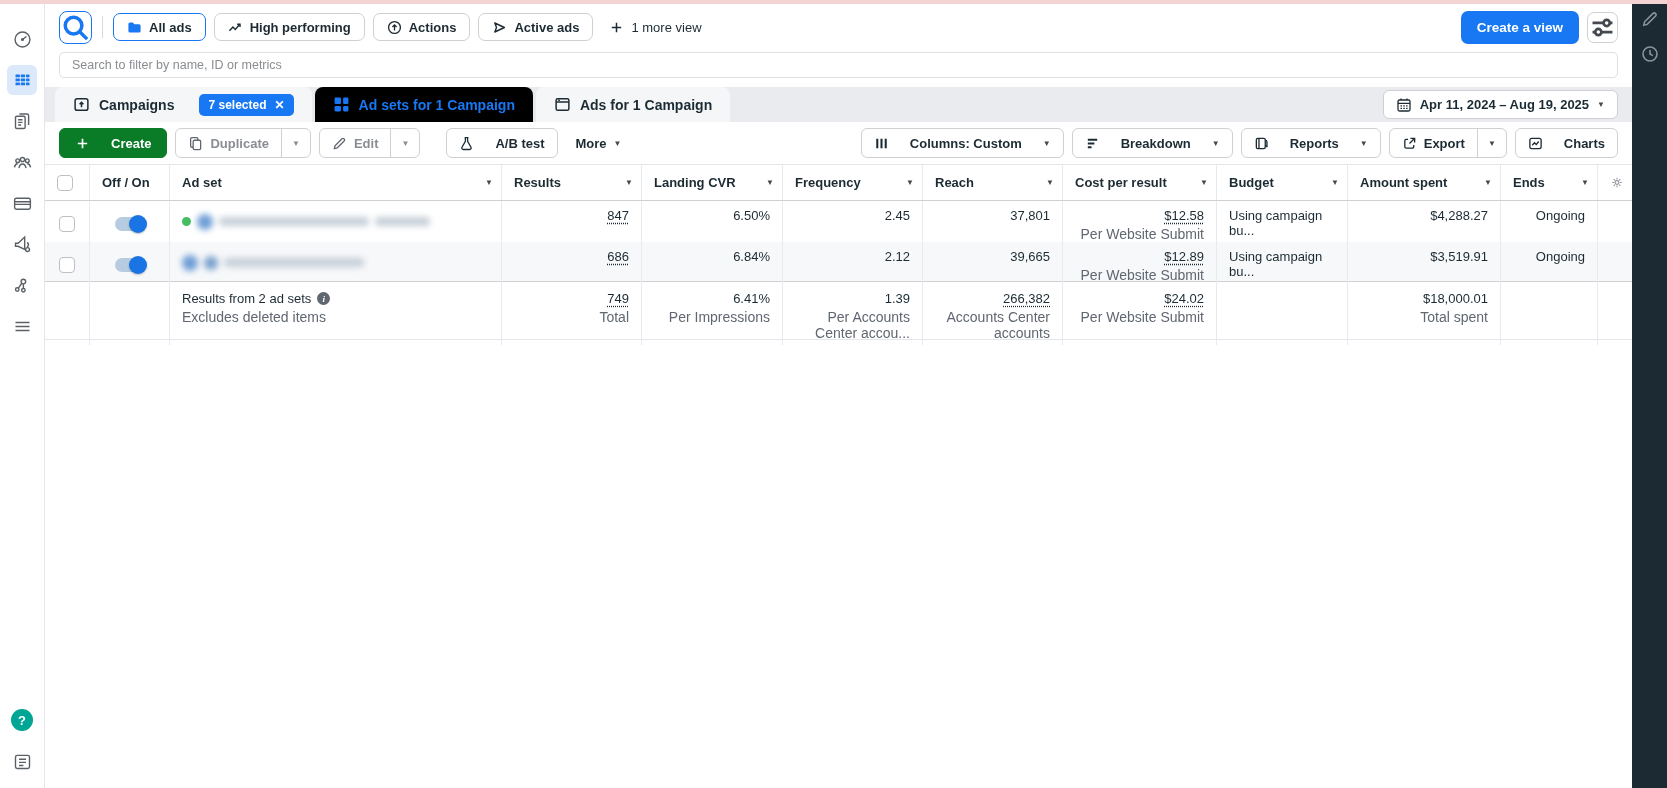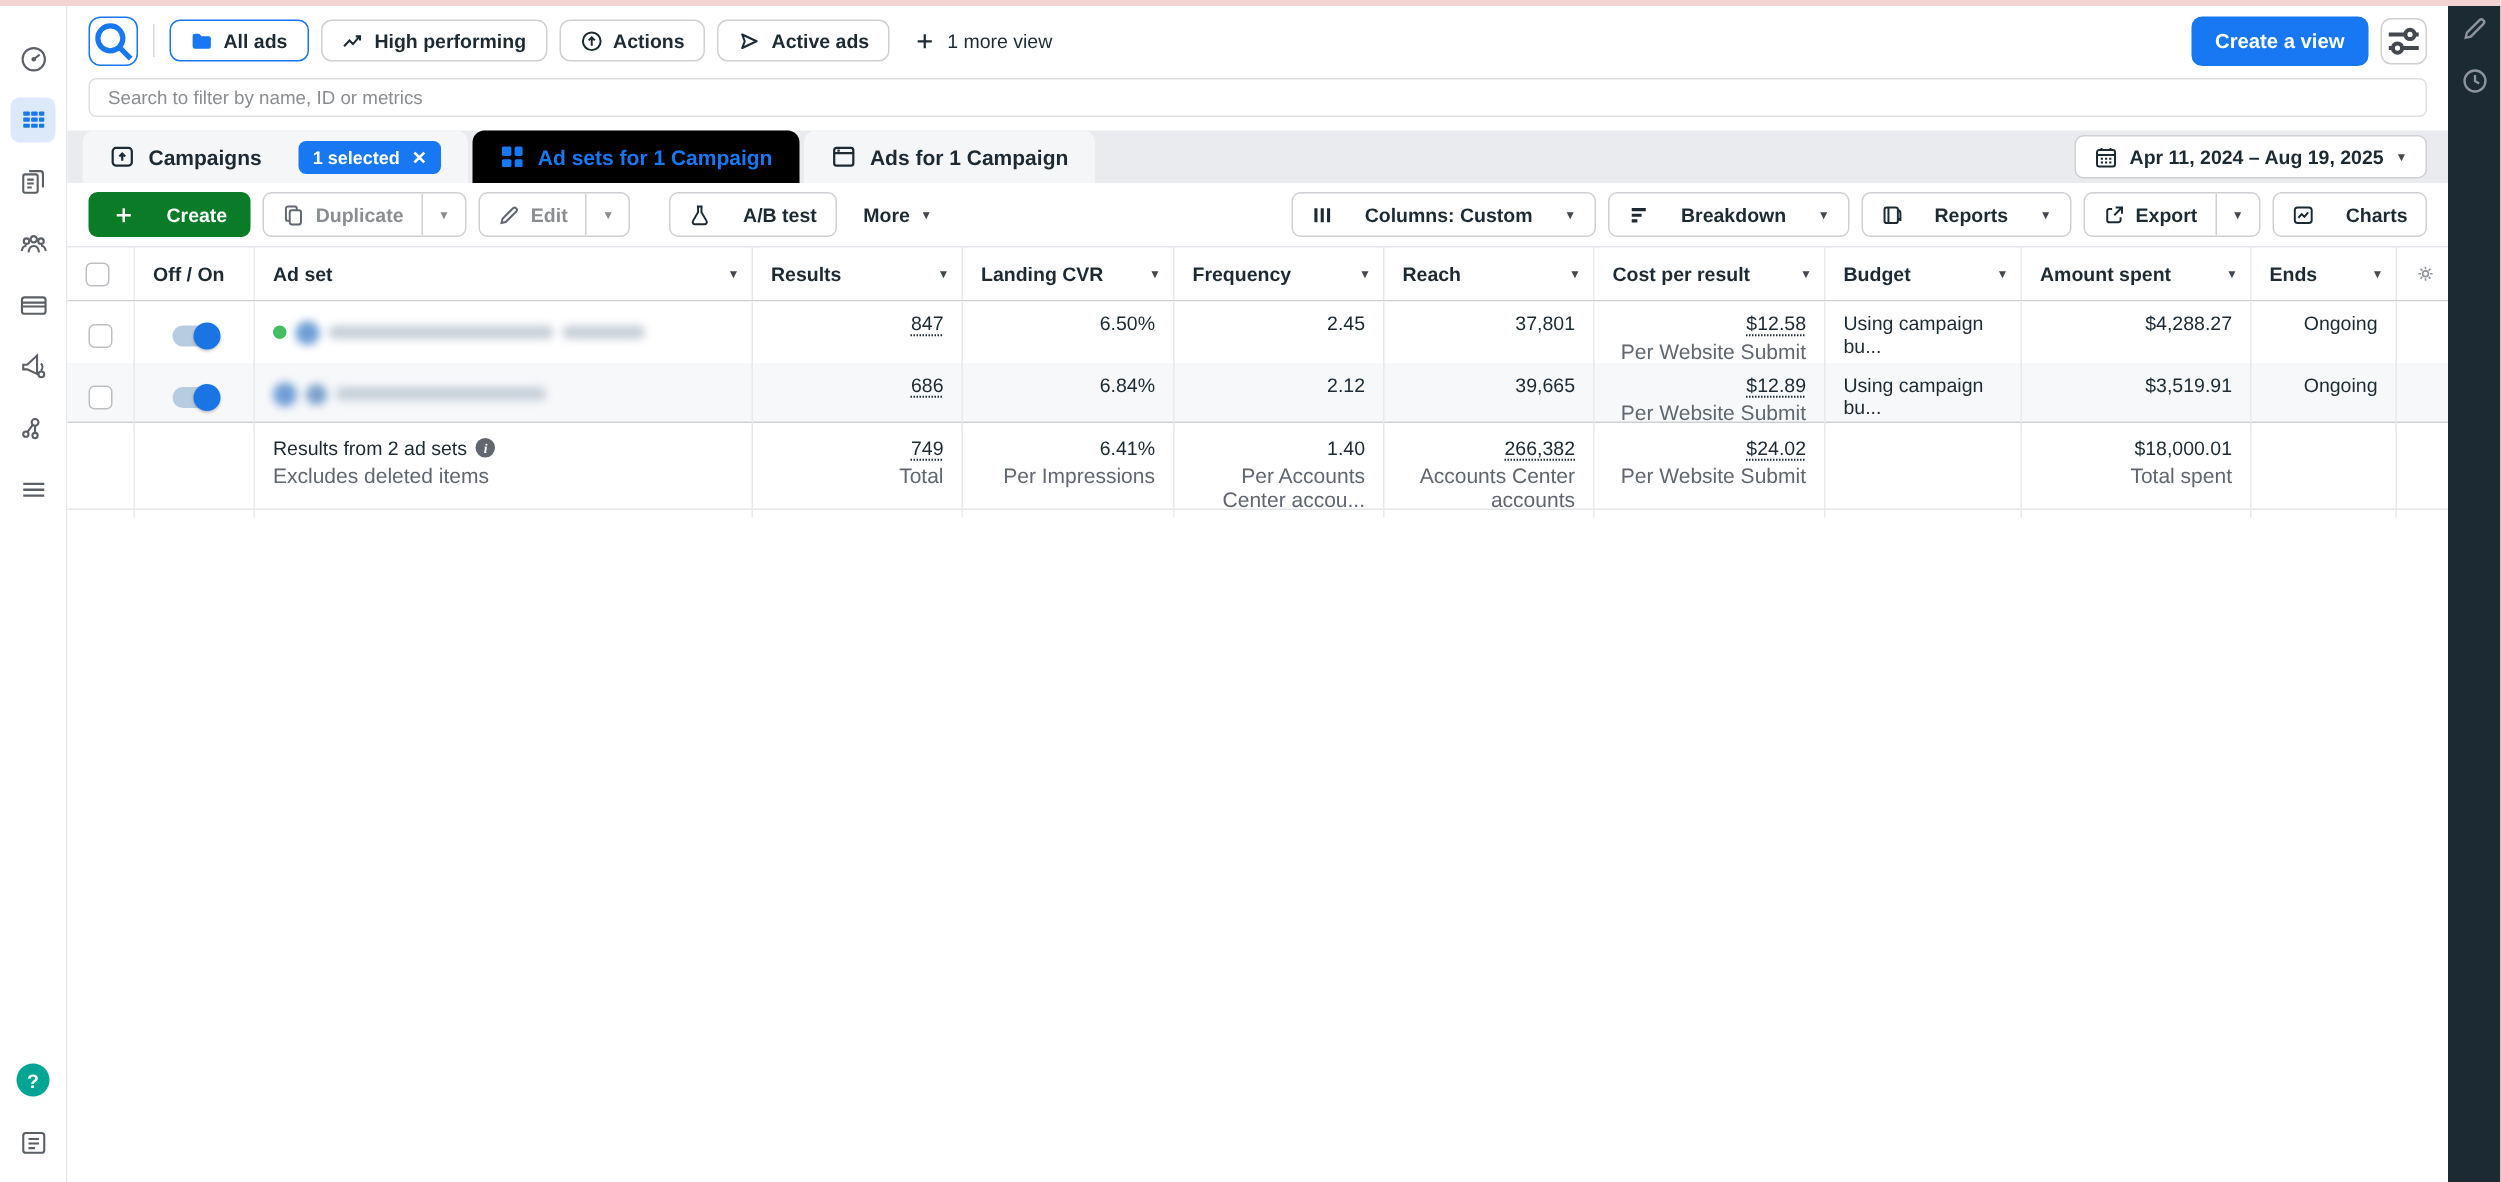--- a/index.html
+++ b/index.html
@@ -246,21 +246,21 @@
     </div>
 
     <div class="tab-strip">
       <div class="tab inactive">
         <svg viewBox="0 0 16 16" fill="none" stroke="#1c2b33" stroke-width="1.4">
             <rect x="2" y="2.5" width="12" height="11" rx="2"></rect>
             <path d="M8 10.5V6M6.2 7.8L8 6l1.8 1.8"></path>
           </svg>
         <span>Campaigns</span>
         <span class="sel-badge">
-          <span>1 selected</span>
+          <span>7 selected</span>
           <span class="x">✕</span>
         </span>
       </div>
       <div class="tab active">
         <svg viewBox="0 0 16 16" fill="#1877f2">
             <rect x="1.5" y="1.5" width="6" height="6" rx="1"></rect>
             <rect x="9.5" y="1.5" width="5" height="6" rx="1"></rect>
             <rect x="1.5" y="9.5" width="6" height="5" rx="1"></rect>
             <rect x="9.5" y="9.5" width="5" height="5" rx="1"></rect>
           </svg>
@@ -480,21 +480,21 @@
         <div class="cell"></div>
         <div class="cell">
           <div class="sum-title">
               <span>Results from 2 ad sets</span>
               <span class="info-dot">i</span>
             </div>
           <div class="sub">Excludes deleted items</div>
         </div>
         <div class="cell num"><span class="metric-link">749</span><div class="sub">Total</div></div>
         <div class="cell num"><span>6.41%</span><div class="sub">Per Impressions</div></div>
-        <div class="cell num"><span>1.40</span><div class="sub">Per Accounts Center accou...</div></div>
+        <div class="cell num"><span>1.39</span><div class="sub">Per Accounts Center accou...</div></div>
         <div class="cell num"><span class="metric-link">266,382</span><div class="sub">Accounts Center accounts</div></div>
         <div class="cell num"><span class="metric-link">$24.02</span><div class="sub">Per Website Submit</div></div>
         <div class="cell"></div>
         <div class="cell num"><span>$18,000.01</span><div class="sub">Total spent</div></div>
         <div class="cell"></div>
         <div class="cell"></div>
       </div>
 
     </div>
   </main>

